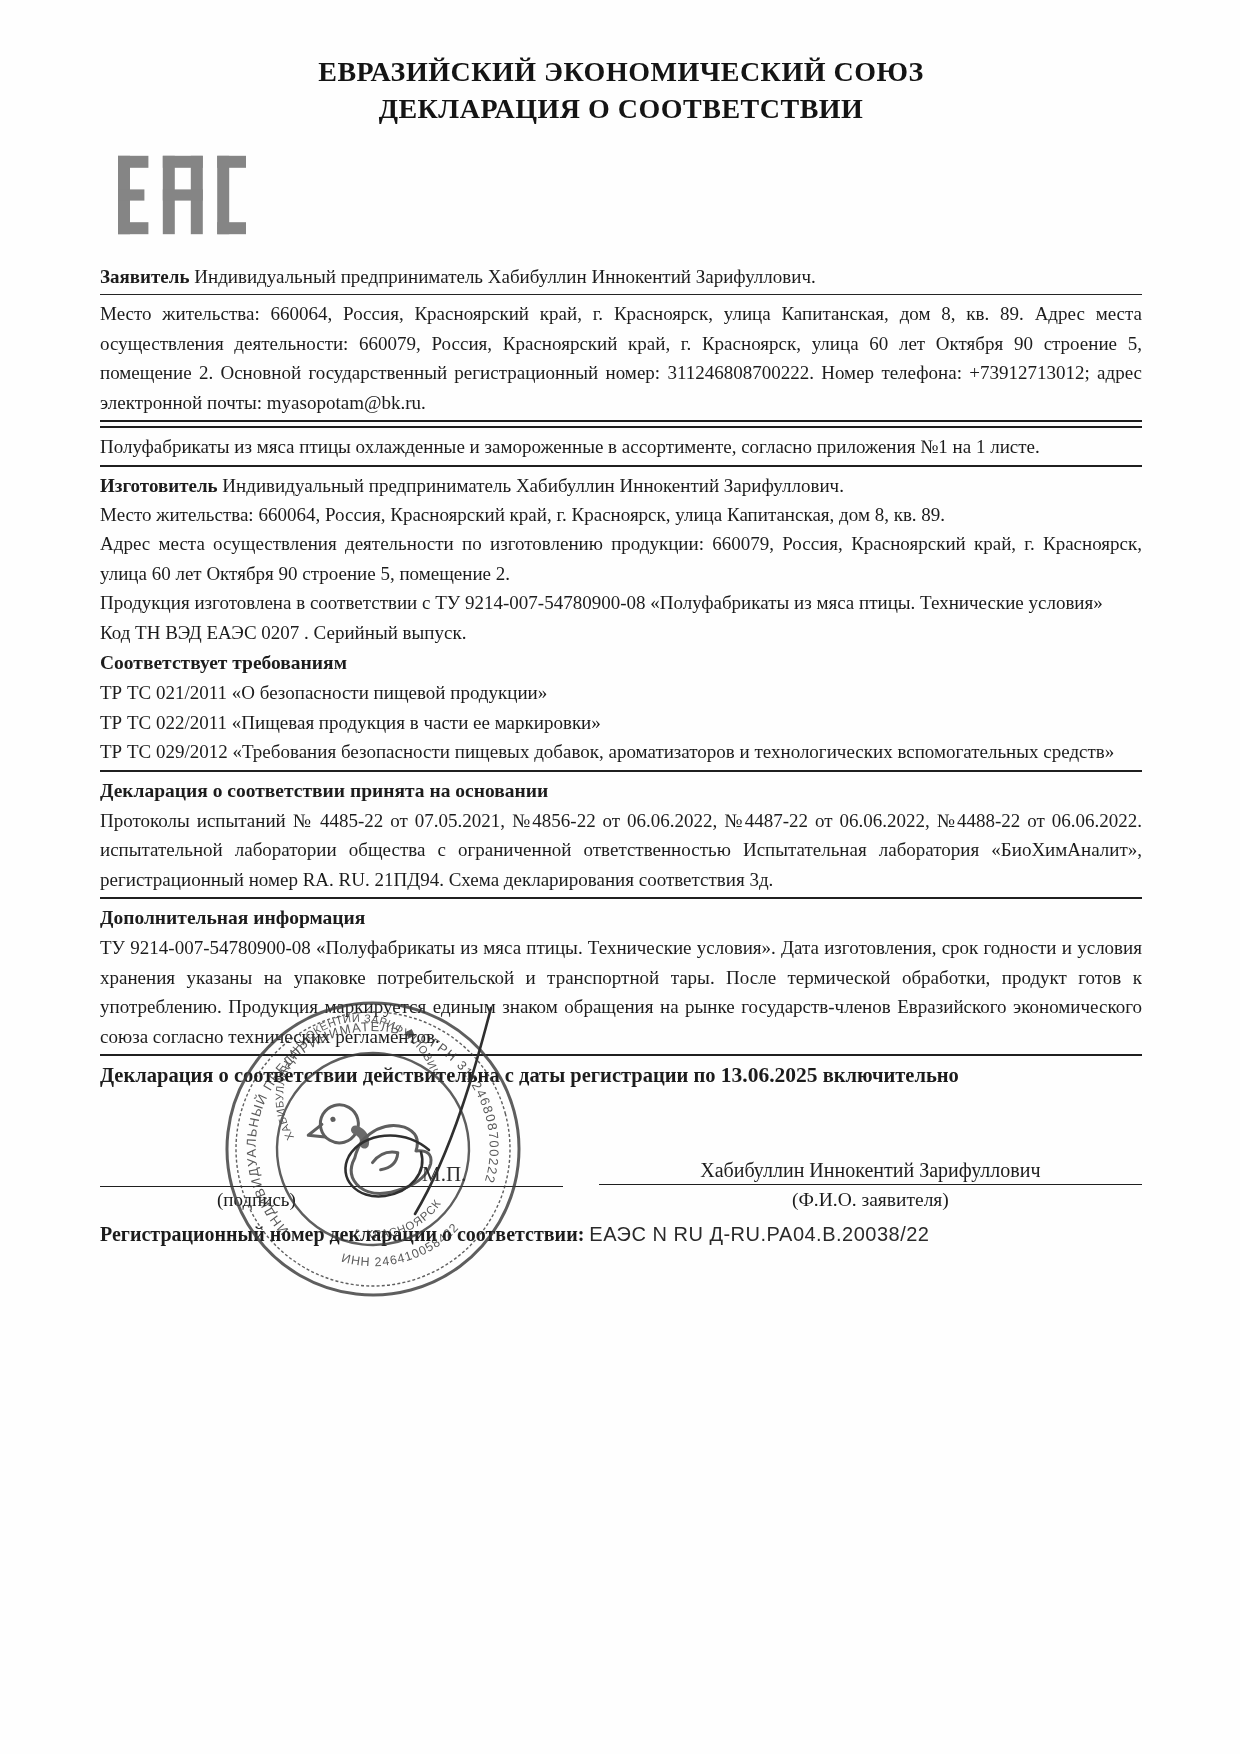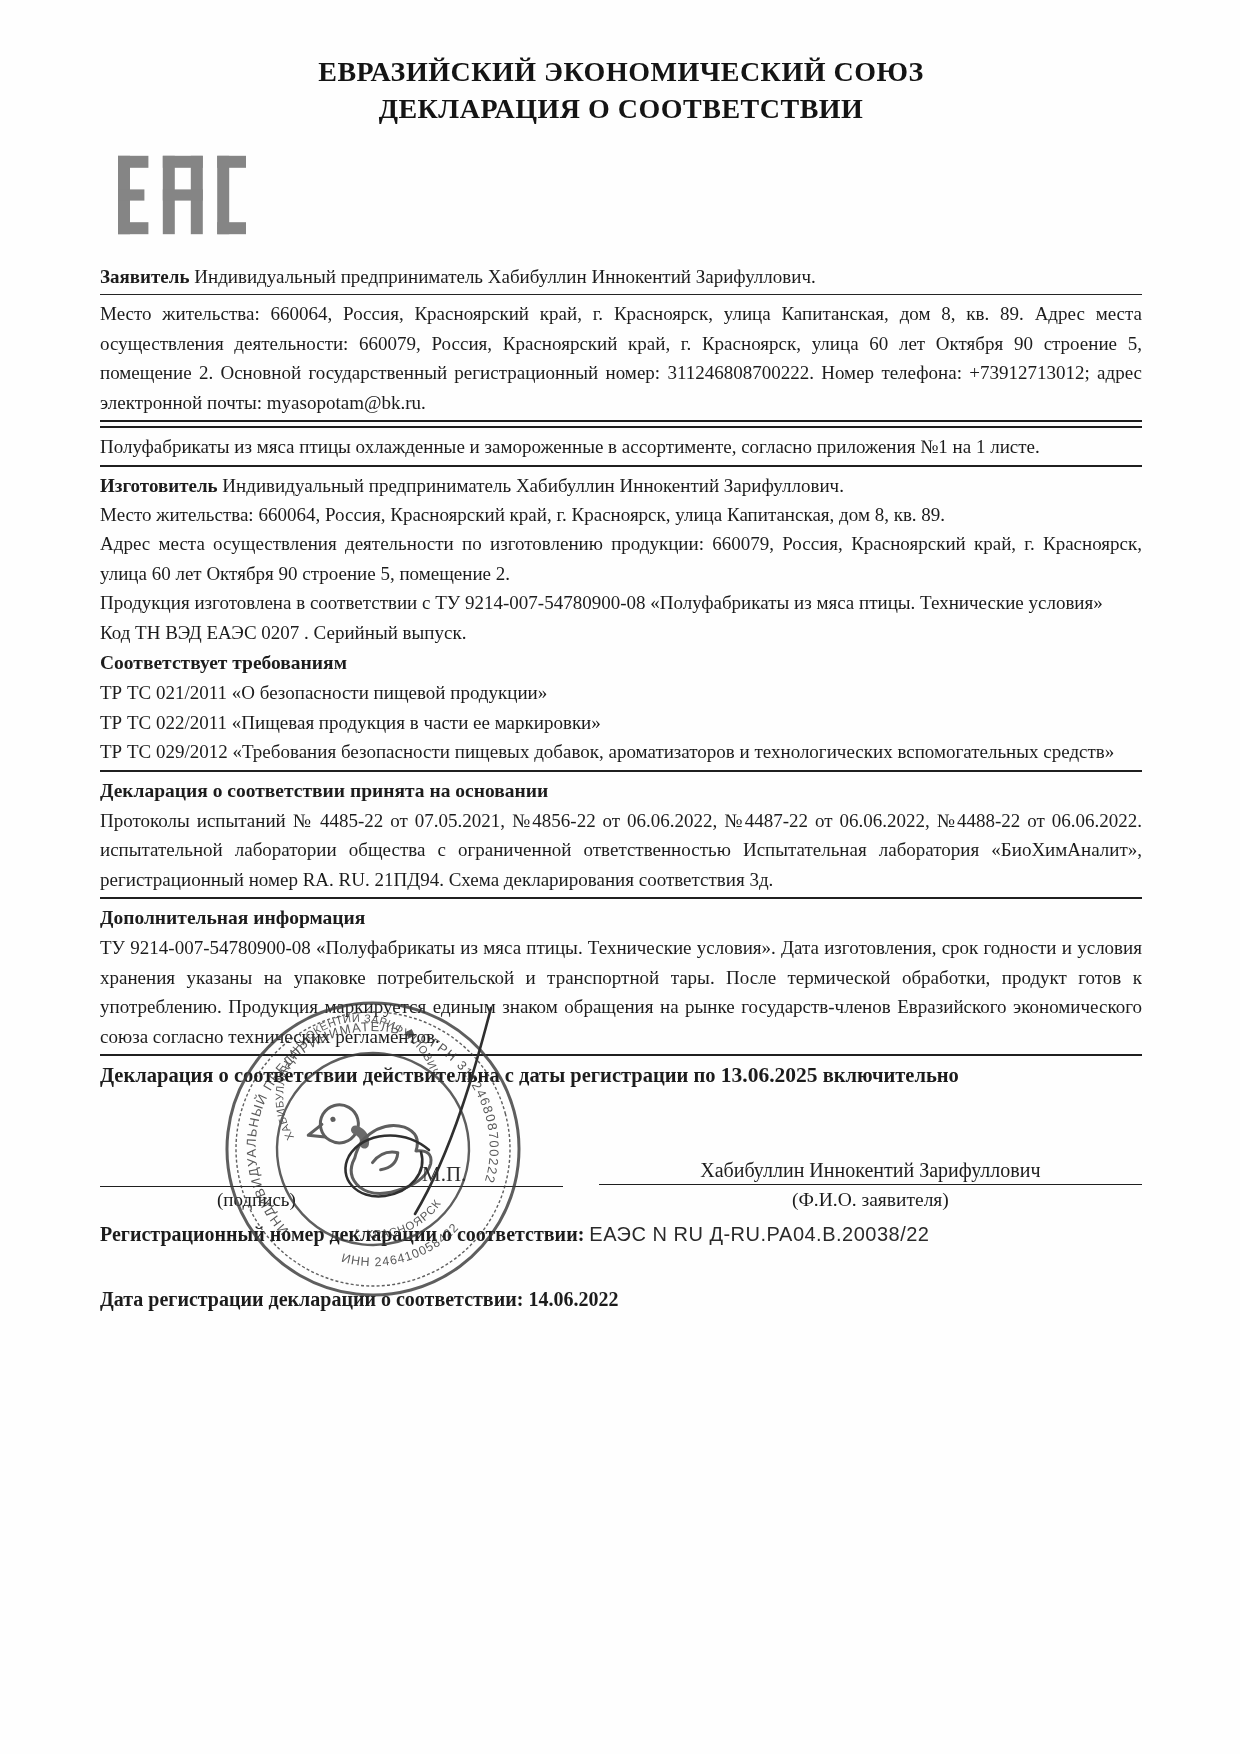--- a/index.html
+++ b/index.html
@@ -269,16 +269,15 @@
           <div class="sig-caption">(подпись)</div>
         </div>
         <div class="sig-right">
           <div class="fio-name">Хабибуллин Иннокентий Зарифуллович</div>
           <div class="fio-caption">(Ф.И.О. заявителя)</div>
         </div>
       </div>
 
       <div class="reg-row"><span>Регистрационный номер декларации о соответствии:</span>  <span class="reg-value">ЕАЭС N RU Д-RU.РА04.В.20038/22</span></div>
 
-      <div class="date-row"><span>Дата регистрации декларации о соответствии:</span>  <span class="date-value">14.06.2022</span></div>
     </div>
   </div>
 </div>
 
 </body></html>

